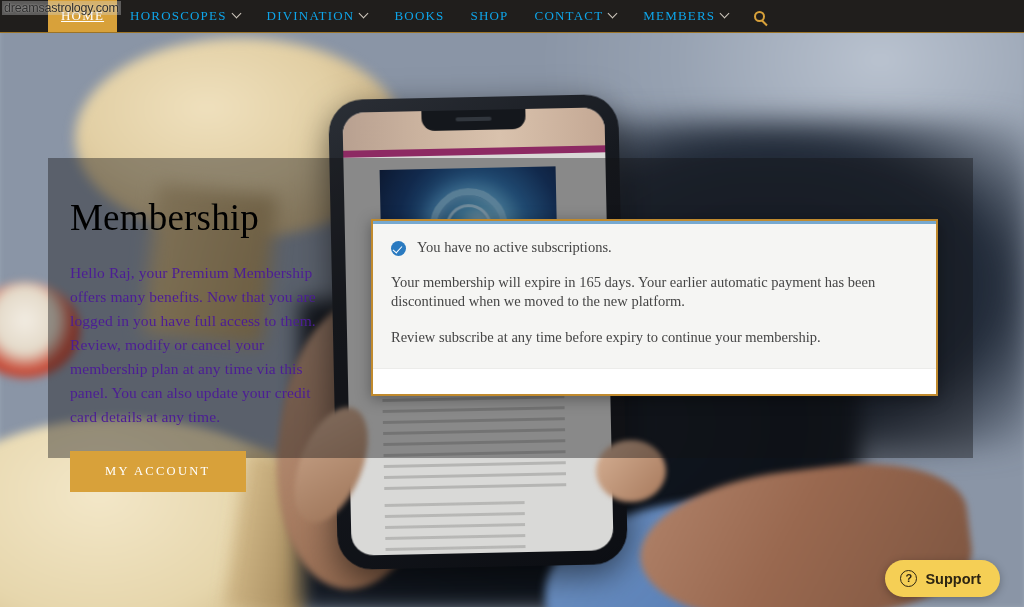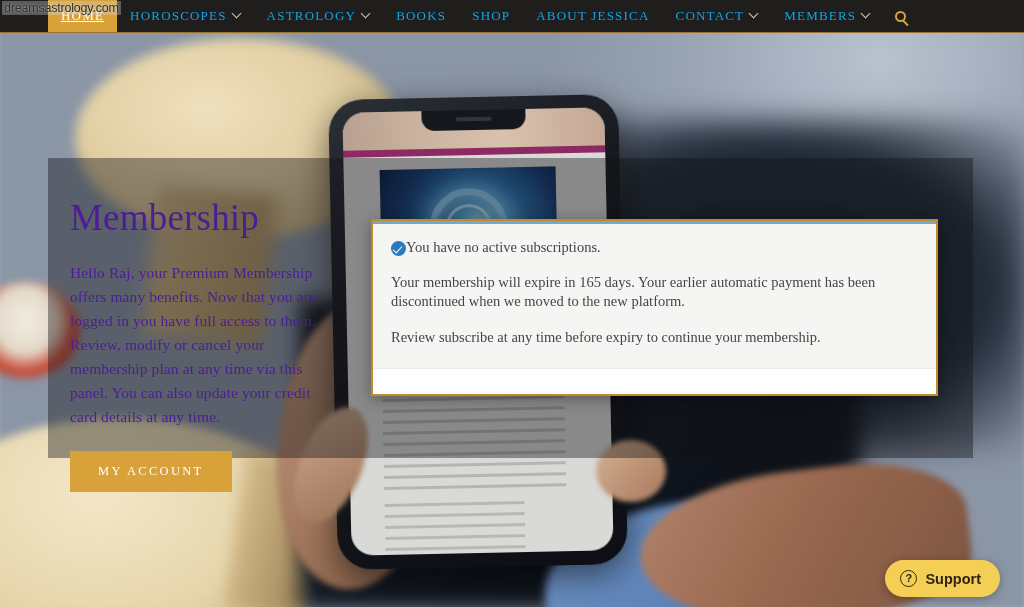--- a/index.html
+++ b/index.html
@@ -161,44 +161,44 @@
 
   
   .overlay-card {
     position:absolute; left:48px; top:158px; width:925px; height:300px;
     background:rgba(18,18,20,.40);
   }
 
   
   .left-col { position:absolute; left:70px; top:198px; width:270px; }
   .page-title {
-    font-size:37px; font-weight:400; color:#4c1d95; line-height:1.1;
+    font-size:37px; font-weight:400; color:#000000; line-height:1.1;
     letter-spacing:.2px; margin-bottom:22px;
   }
   .intro-text {
     font-size:15.5px; line-height:1.55; color:#4c1d95; letter-spacing:.1px;
   }
   .account-btn {
     display:inline-block; margin-top:22px;
     background:#d8a13a; color:#ffffff;
     font-size:12.5px; letter-spacing:2.3px;
-    padding:13px 28px; border:none; cursor:pointer;
+    padding:13px 35px; border:none; cursor:pointer;
     font-family:"Liberation Serif", serif;
   }
 
   
   .sub-panel {
     position:absolute; left:371px; top:219px; width:567px; height:177px;
     border:2px solid #c08a2e;
     background:#f5f5f3;
     box-shadow:0 3px 14px rgba(0,0,0,.35);
   }
   .panel-accent { height:3px; background:#76a8cf; }
   .panel-body { padding:14px 18px 0 18px; }
-  .status-row { display:flex; align-items:flex-start; margin-bottom:16px; }
+  .status-row { display:flex; align-items:flex-start; gap:11px; margin-bottom:16px; }
   .check-icon {
     width:15px; height:15px; border-radius:50%; background:#2a7ac0;
     position:relative; flex:0 0 auto; margin-top:3px;
   }
   .check-icon:after {
     content:""; position:absolute; left:4px; top:3px;
     width:4px; height:8px; border:solid #fff; border-width:0 1.8px 1.8px 0;
     transform:rotate(42deg);
   }
   .status-text { font-size:14.5px; color:#454545; line-height:1.3; }
@@ -341,31 +341,28 @@
 
 <nav class="navbar">
   <div class="nav-item active">
     <span>HOME</span>
   </div>
   <div class="nav-item">
     <span>HOROSCOPES</span>
     <span class="chev"></span>
   </div>
   <div class="nav-item">
-    <span>ASTROLOGY</span>
+    <span>DIVINATION</span>
     <span class="chev"></span>
   </div>
   <div class="nav-item">
     <span>BOOKS</span>
   </div>
   <div class="nav-item">
     <span>SHOP</span>
-  </div>
-  <div class="nav-item">
-    <span>ABOUT JESSICA</span>
   </div>
   <div class="nav-item">
     <span>CONTACT</span>
     <span class="chev"></span>
   </div>
   <div class="nav-item">
     <span>MEMBERS</span>
     <span class="chev"></span>
   </div>
   <div class="search-btn">

